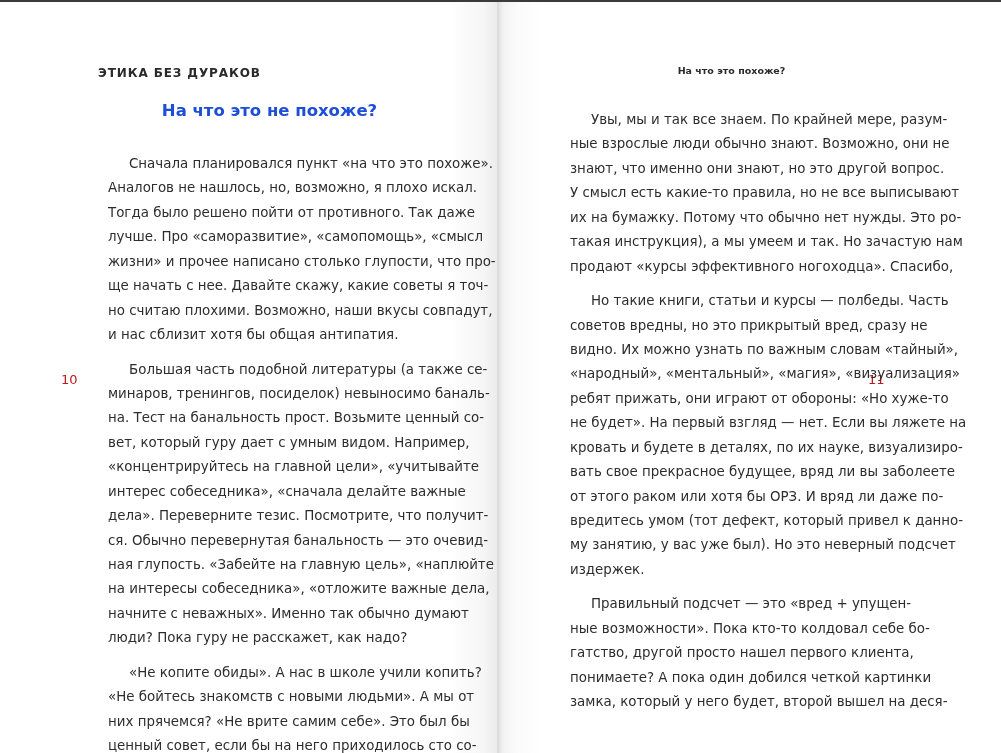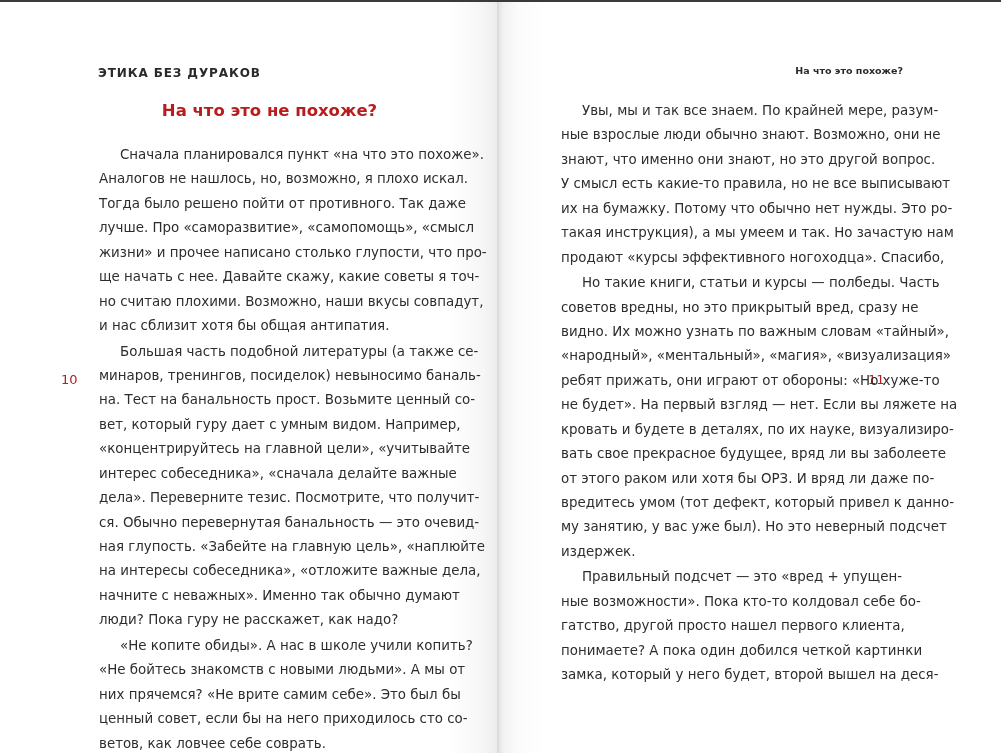--- a/index.html
+++ b/index.html
@@ -14,35 +14,35 @@
     background: linear-gradient(to right, #ffffff 0%, #ffffff 90%, #f6f6f6 97%, #ebebeb 100%); }
   .page.right { left: 498px; width: 503px;
     background: linear-gradient(to right, #e2e2e2 0%, #f3f3f3 1.2%, #fbfbfb 4%, #ffffff 9%, #ffffff 100%); }
   .gutter { position: absolute; left: 497px; top: 2px; width: 2px; height: 751px; background: #dcdcdc; }
 
   .running-head-left {
     position: absolute; left: 98px; top: 66px;
     font-size: 12px; font-weight: bold; letter-spacing: 0.9px; color: #2a2a2a;
   }
   .running-head-right {
-    position: absolute; left: 560px; width: 343px; top: 65px; text-align: right;
+    position: absolute; left: 560px; width: 343px; top: 65px; text-align: center;
     font-size: 9.5px; font-weight: bold; color: #2a2a2a;
   }
   .chapter-title {
     position: absolute; left: 98px; width: 343px; top: 101px; text-align: center;
-    font-size: 16.5px; font-weight: bold; color: #b91c1c;
+    font-size: 16.5px; font-weight: bold; color: #1d4ed8;
   }
   .folio { position: absolute; top: 372px; font-size: 13px; color: #b91c1c; }
   .folio.left { left: 61px; }
   .folio.right { left: 868px; }
 
   .text { position: absolute; font-size: 13.4px; line-height: 24.45px; color: #2d2d2d; }
   .text.left { left: 98px; width: 343px; top: 142px; }
   .text.right { left: 560px; width: 343px; top: 98px; }
-  .para { margin: 1px; }
+  .para { margin: 10px; }
   .line {
     display: block; height: 24.45px; white-space: nowrap;
     text-align: justify; text-align-last: justify; overflow: visible;
   }
   .line.indent { padding-left: 21px; }
   .line.last { text-align-last: left; }
 </style>
 </head>
 <body>
 

